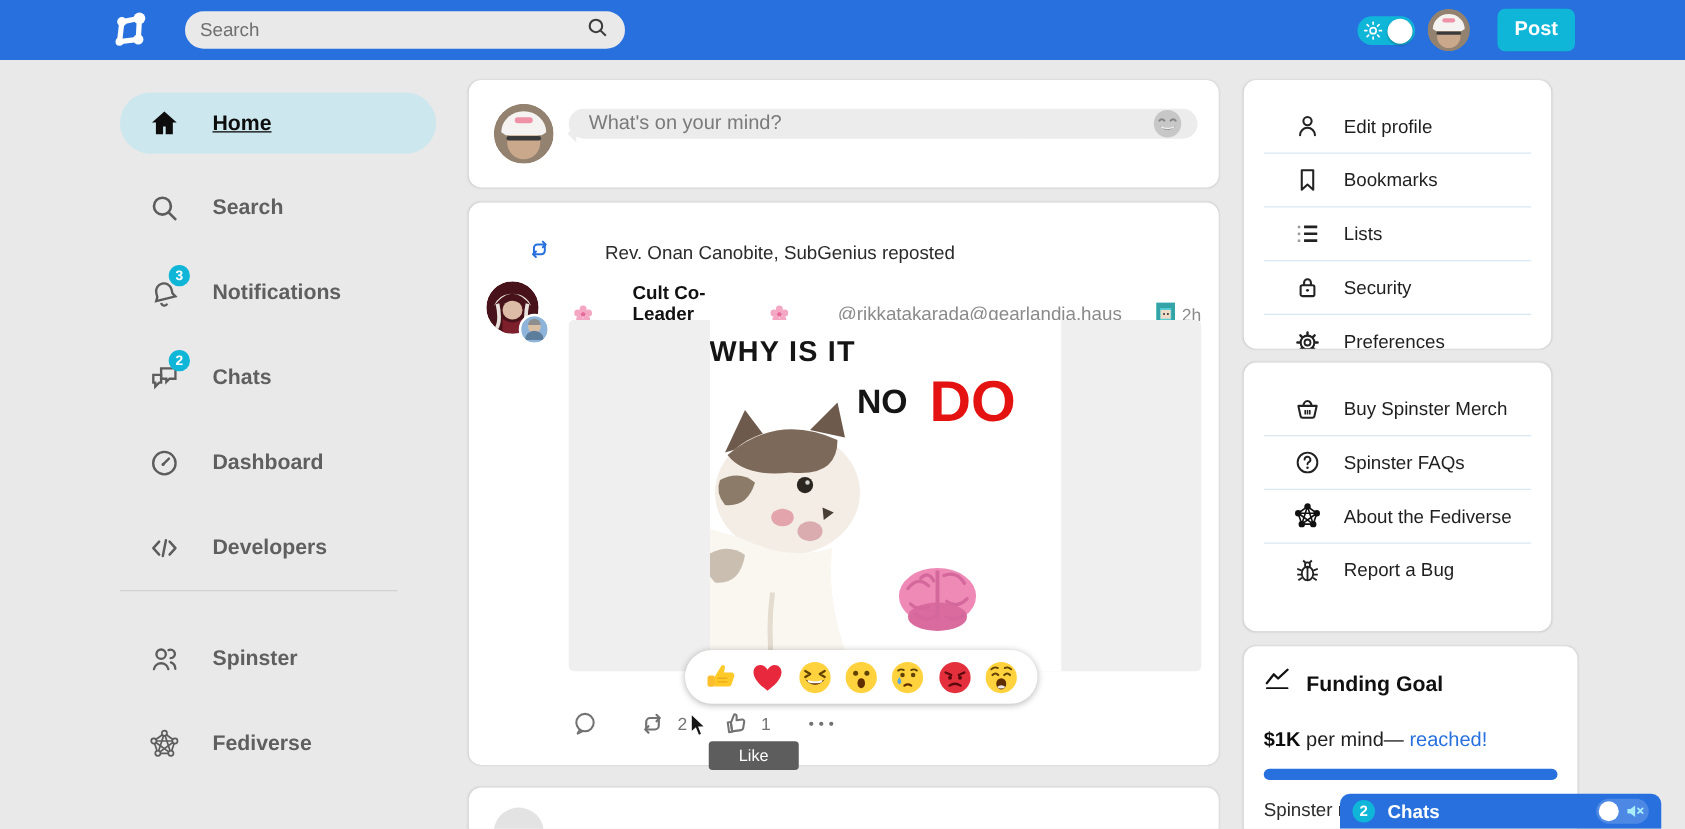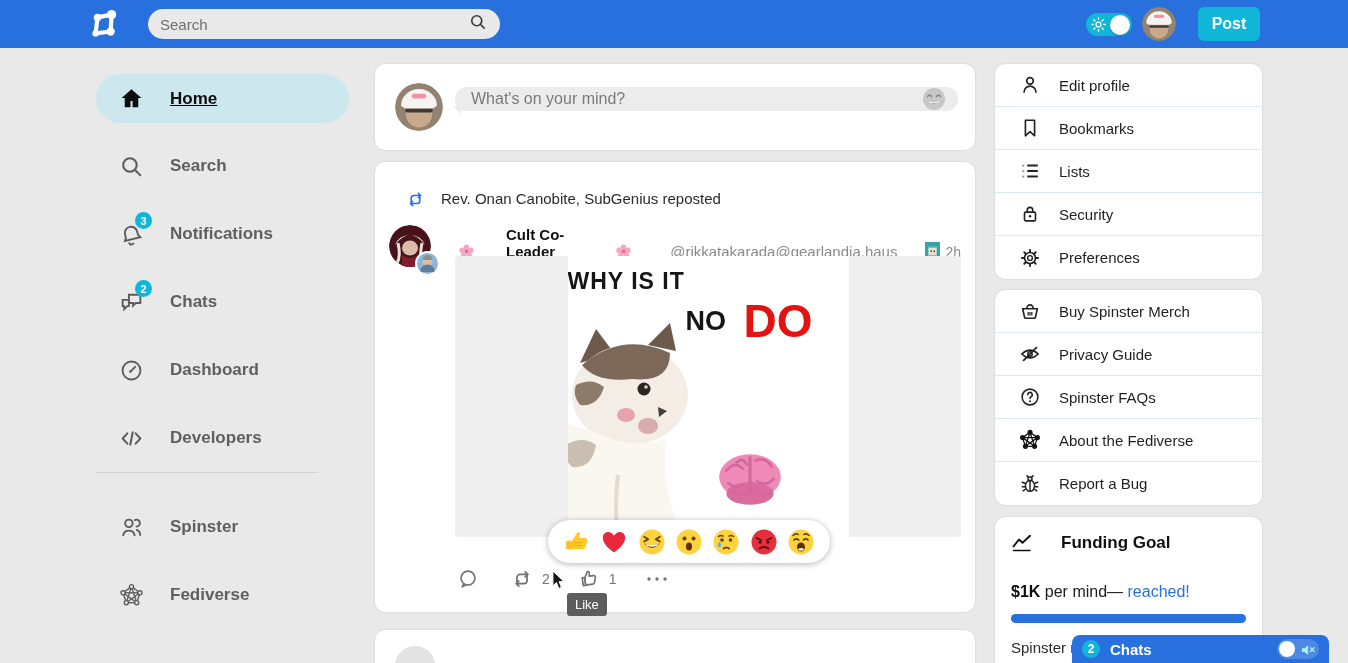--- a/index.html
+++ b/index.html
@@ -37,21 +37,21 @@
   .compose { left:375px; top:64px; width:600px; height:86px; }
   .compose-avatar { position:absolute; left:20px; top:19px; width:48px; height:48px; border-radius:50%; overflow:hidden; cursor:pointer; }
   .compose-bubble { position:absolute; left:80px; top:23px; width:503px; height:24px; background:#ececec; border-radius:18px; display:flex; align-items:center; padding:0 12px 0 16px; }
   .compose-bubble::before { content:""; position:absolute; left:-8px; top:13px; border:7px solid transparent; border-right-color:#ececec; }
   .compose-bubble input { flex:1; border:none; background:transparent; outline:none; font-size:16px; color:#333; font-family:"Liberation Sans",sans-serif; }
   .compose-bubble input::placeholder { color:#7a7a7a; }
   .compose-emoji { width:24px; height:24px; cursor:pointer; }
 
   
   .post1 { left:375px; top:162px; width:600px; height:450px; }
-  .repost-row { position:absolute; left:31px; top:28px; display:flex; align-items:flex-start; }
+  .repost-row { position:absolute; left:47px; top:28px; display:flex; align-items:center;gap:27px; }
   .repost-row .rnote { margin-left:16px; font-size:15px; color:#2b2b2b; }
   .post-avatar { position:absolute; left:14px; top:63px; width:42px; height:42px; border-radius:50%; overflow:hidden; cursor:pointer; }
   .mini-avatar { position:absolute; left:40px; top:89px; width:25px; height:25px; border-radius:50%; border:2px solid #fff; overflow:hidden; cursor:pointer; background:#bcd6ea; }
   .post-head { position:absolute; left:80px; top:64px; width:506px; display:flex; align-items:center;gap:28px; }
   .p-name { font-weight:bold; font-size:15px; color:#111; cursor:pointer; }
   .p-handle { font-size:15px; color:#8a8a8a; margin-left:7px; cursor:pointer; }
   .p-right { margin-left:auto; display:flex; align-items:center; gap:5px; }
   .p-time { font-size:14px; color:#8a8a8a; }
   .flower { width:15px; height:15px; margin:0 4px; }
 
@@ -63,40 +63,40 @@
   .meme-cat { position:absolute; left:-16px; bottom:-4px; }
   .meme-brain { position:absolute; left:146px; top:192px; }
 
   .react-bar { position:absolute; left:173px; top:358px; width:282px; height:43px; background:#fff; border-radius:22px; box-shadow:0 1px 6px rgba(0,0,0,.3); display:flex; align-items:center; justify-content:space-around; padding:0 10px; z-index:5; }
   .react-bar span { width:28px; height:28px; cursor:pointer; }
 
   .action-row { position:absolute; left:80px; top:402px; width:506px; height:30px; display:flex; align-items:center; color:#737373; }
   .act { display:flex; align-items:center; cursor:pointer; }
   .act .cnt { font-size:14px; color:#737373; margin-left:9px; }
 
-  .tooltip { position:absolute; left:192px; top:431px; background:#5d5d5d; color:#fff; font-size:13px; padding:4px 8px; border-radius:3px; z-index:6; }
+  .tooltip { position:absolute; left:192px; top:431px; background:#5d5d5d; color:#fff; font-size:13px; padding:4px 24px; border-radius:3px; z-index:6; }
   .cursor { position:absolute; left:177px; top:408px; z-index:7; }
 
   
   .post2 { left:375px; top:630px; width:600px; height:90px; border-radius:10px 10px 0 0; }
   .post2 .post-avatar2 { position:absolute; left:20px; top:16px; width:40px; height:40px; border-radius:50%; background:#e3e3e3; }
   .post2 .head2 { position:absolute; left:80px; top:16px; width:500px; display:flex; align-items:center; }
   .favicon-s { font-weight:bold; font-size:15px; color:#b5179e; }
 
   
-  .rmenu { left:995px; width:267px; padding:0; overflow:hidden; }
+  .rmenu { left:995px; width:246px; padding:16px; overflow:hidden; }
   .rmenu1 { top:64px; height:215px; }
   .rmenu2 { top:290px; height:215px; }
   .menu-row { height:43px; display:flex; align-items:center; padding:0 14px 0 24px; cursor:pointer; color:#1f1f1f; }
   .menu-row:not(:last-child) { border-bottom:1px solid #d9e8f3; }
   .menu-row .mi { width:22px; height:22px; margin-right:18px; display:flex; align-items:center; justify-content:center; color:#222; }
   .menu-row .ml { font-size:15px; }
 
   .funding { left:995px; top:517px; width:267px; height:200px; padding:16px 16px; }
-  .fund-head { display:flex; align-items:flex-start; gap:28px; }
+  .fund-head { display:flex; align-items:flex-end; gap:12px; }
   .fund-title { font-size:17px; font-weight:bold; color:#101010; }
   .fund-line { margin-top:26px; font-size:16px; color:#202020; }
   .fund-amount { font-weight:bold; color:#0d0d0d; }
   .fund-reached { color:#2770de; cursor:pointer; }
   .fund-bar { margin-top:13px; width:235px; height:9px; border-radius:5px; background:#2770de; }
   .fund-desc { margin-top:14px; font-size:15px; color:#2b2b2b; width:230px; line-height:21px; }
 
   
   .chatsbar { position:absolute; left:1072px; top:635px; width:257px; height:28px; background:#2770de; border-radius:8px 8px 0 0; display:flex; align-items:center; padding:0 10px; z-index:50; cursor:pointer; }
   .chat-badge { width:18px; height:18px; border-radius:50%; background:#10b6d8; color:#fff; font-size:12px; font-weight:bold; display:flex; align-items:center; justify-content:center; }
@@ -568,30 +568,20 @@
             <path d="M4 9.5 h16 l-2 9 a1.8 1.8 0 0 1 -1.8 1.4 H7.8 A1.8 1.8 0 0 1 6 18.5 Z"></path>
             <path d="M8.5 9.5 a3.5 4.2 0 0 1 7 0"></path>
             <path d="M10 13 v4 M12 13 v4 M14 13 v4" stroke-width="1.4"></path>
           </svg>
       </span>
       <span class="ml">Buy Spinster Merch</span>
     </div>
     <div class="menu-row">
       <span class="mi">
         <svg viewBox="0 0 24 24" width="22" height="22" fill="none" stroke="currentColor" stroke-width="1.7">
-            <path d="M3 12 q9-8.6 18 0 q-9 8.6-18 0 Z"></path>
-            <circle cx="12" cy="12" r="2.4"></circle>
-            <line x1="4.5" y1="19.5" x2="19.5" y2="4.5" stroke-width="2"></line>
-          </svg>
-      </span>
-      <span class="ml">Privacy Guide</span>
-    </div>
-    <div class="menu-row">
-      <span class="mi">
-        <svg viewBox="0 0 24 24" width="22" height="22" fill="none" stroke="currentColor" stroke-width="1.7">
             <circle cx="12" cy="12" r="8.6"></circle>
             <path d="M9.5 9.5 a2.5 2.5 0 1 1 3.6 2.2 c-.8.4-1.1 1-1.1 1.9" stroke-linecap="round"></path>
             <circle cx="12" cy="16.6" r="1.1" fill="currentColor" stroke="none"></circle>
           </svg>
       </span>
       <span class="ml">Spinster FAQs</span>
     </div>
     <div class="menu-row">
       <span class="mi">
         <svg viewBox="0 0 24 24" width="22" height="22" fill="none" stroke="#111" stroke-width="1.4">

